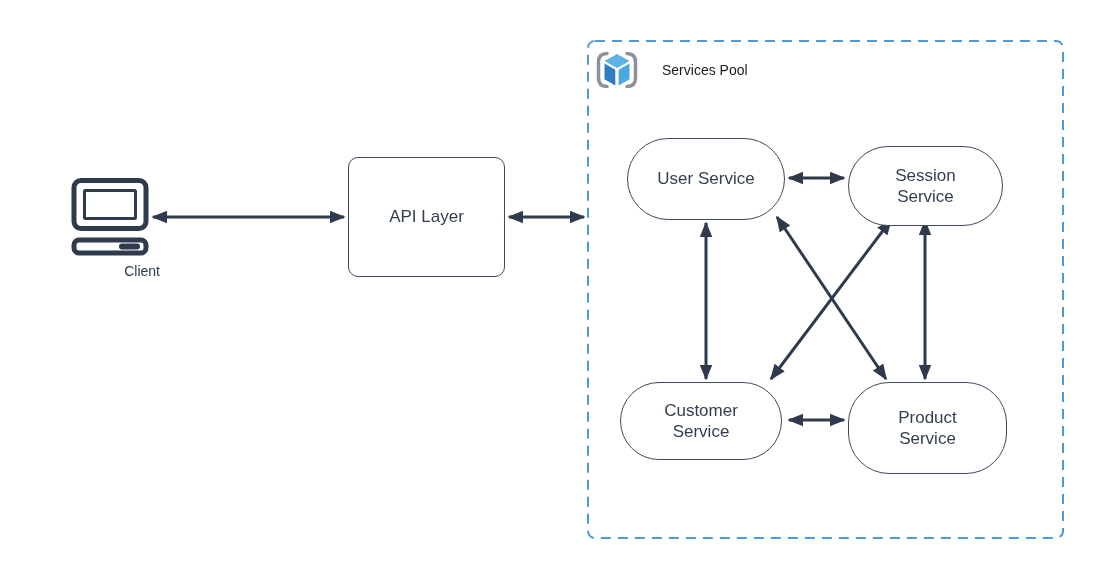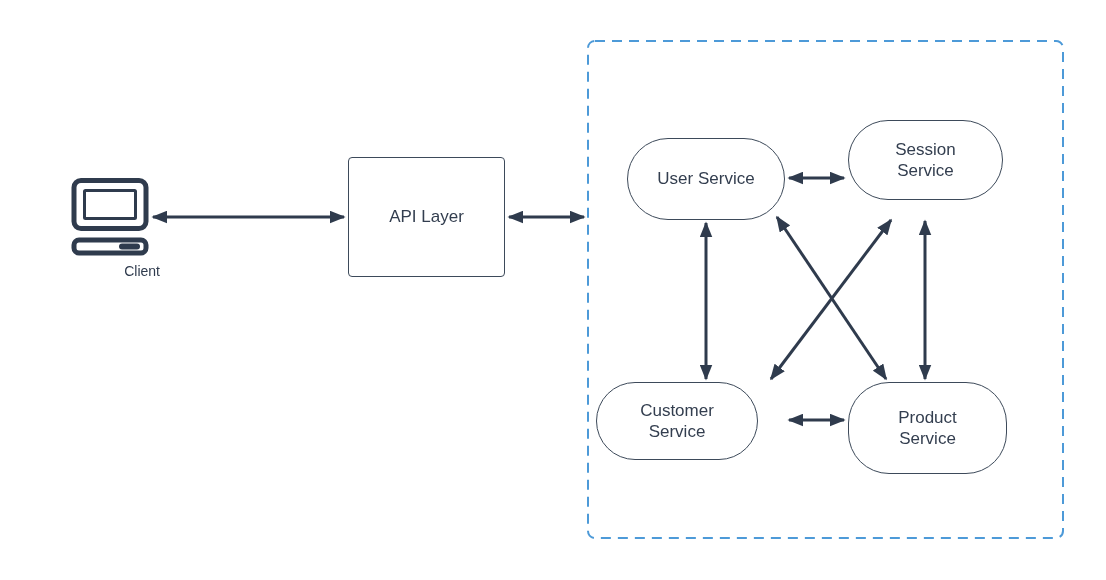--- a/index.html
+++ b/index.html
@@ -26,26 +26,26 @@
     align-items: center;
     justify-content: center;
     text-align: center;
     font-size: 17px;
     line-height: 1.25;
     white-space: pre-line;
   }
   .node.api {
     left: 348px; top: 157px;
     width: 157px; height: 120px;
-    border-radius: 4px;
+    border-radius: 10px;
   }
   .node.stadium { border-radius: 41px; }
   .node.user     { left: 627px; top: 138px; width: 158px; height: 82px; }
-  .node.session  { left: 848px; top: 120px; width: 155px; height: 80px; }
-  .node.customer { left: 596px; top: 382px; width: 162px; height: 78px; }
+  .node.session  { left: 848px; top: 146px; width: 155px; height: 80px; }
+  .node.customer { left: 620px; top: 382px; width: 162px; height: 78px; }
   .node.product  { left: 848px; top: 382px; width: 159px; height: 92px; }
   .pool-header {
     position: absolute;
     left: 594px; top: 50px;
     display: flex;
     align-items: center;
     gap: 22px;
   }
   .pool-label {
     color: #1c1c1c;
@@ -88,20 +88,30 @@
     <line x1="706" y1="223" x2="706" y2="379" stroke="#2f3b4d" stroke-width="3" marker-start="url(#ah)" marker-end="url(#ah)"></line>
     <line x1="925" y1="221" x2="925" y2="379" stroke="#2f3b4d" stroke-width="3" marker-start="url(#ah)" marker-end="url(#ah)"></line>
     <line x1="777" y1="217" x2="886" y2="379" stroke="#2f3b4d" stroke-width="3" marker-start="url(#ah)" marker-end="url(#ah)"></line>
     <line x1="891" y1="220" x2="771" y2="379" stroke="#2f3b4d" stroke-width="3" marker-start="url(#ah)" marker-end="url(#ah)"></line>
   </svg>
 
   <div class="client-label">Client</div>
 
   <div class="node api">API Layer</div>
 
+  <div class="pool-header">
+    <svg width="46" height="40" viewBox="0 0 46 40">
+      <path d="M13,3.5 Q4.5,3.5 4.5,12 L4.5,28 Q4.5,36.5 13,36.5" fill="none" stroke="#8b9299" stroke-width="3.5" stroke-linecap="round"></path>
+      <path d="M33,3.5 Q41.5,3.5 41.5,12 L41.5,28 Q41.5,36.5 33,36.5" fill="none" stroke="#8b9299" stroke-width="3.5" stroke-linecap="round"></path>
+      <polygon points="23,4 35.5,11 23,18 10.5,11" fill="#5cb3e4"></polygon>
+      <polygon points="10.5,13.5 21.3,19.7 21.3,35.5 10.5,29.3" fill="#2d7ec2"></polygon>
+      <polygon points="35.5,13.5 24.7,19.7 24.7,35.5 35.5,29.3" fill="#4aa8e0"></polygon>
+    </svg>
+    <span class="pool-label">Services Pool</span>
+  </div>
 
   <div class="node stadium user">User Service</div>
   <div class="node stadium session">Session
 Service</div>
   <div class="node stadium customer">Customer
 Service</div>
   <div class="node stadium product">Product
 Service</div>
 
 </div>

